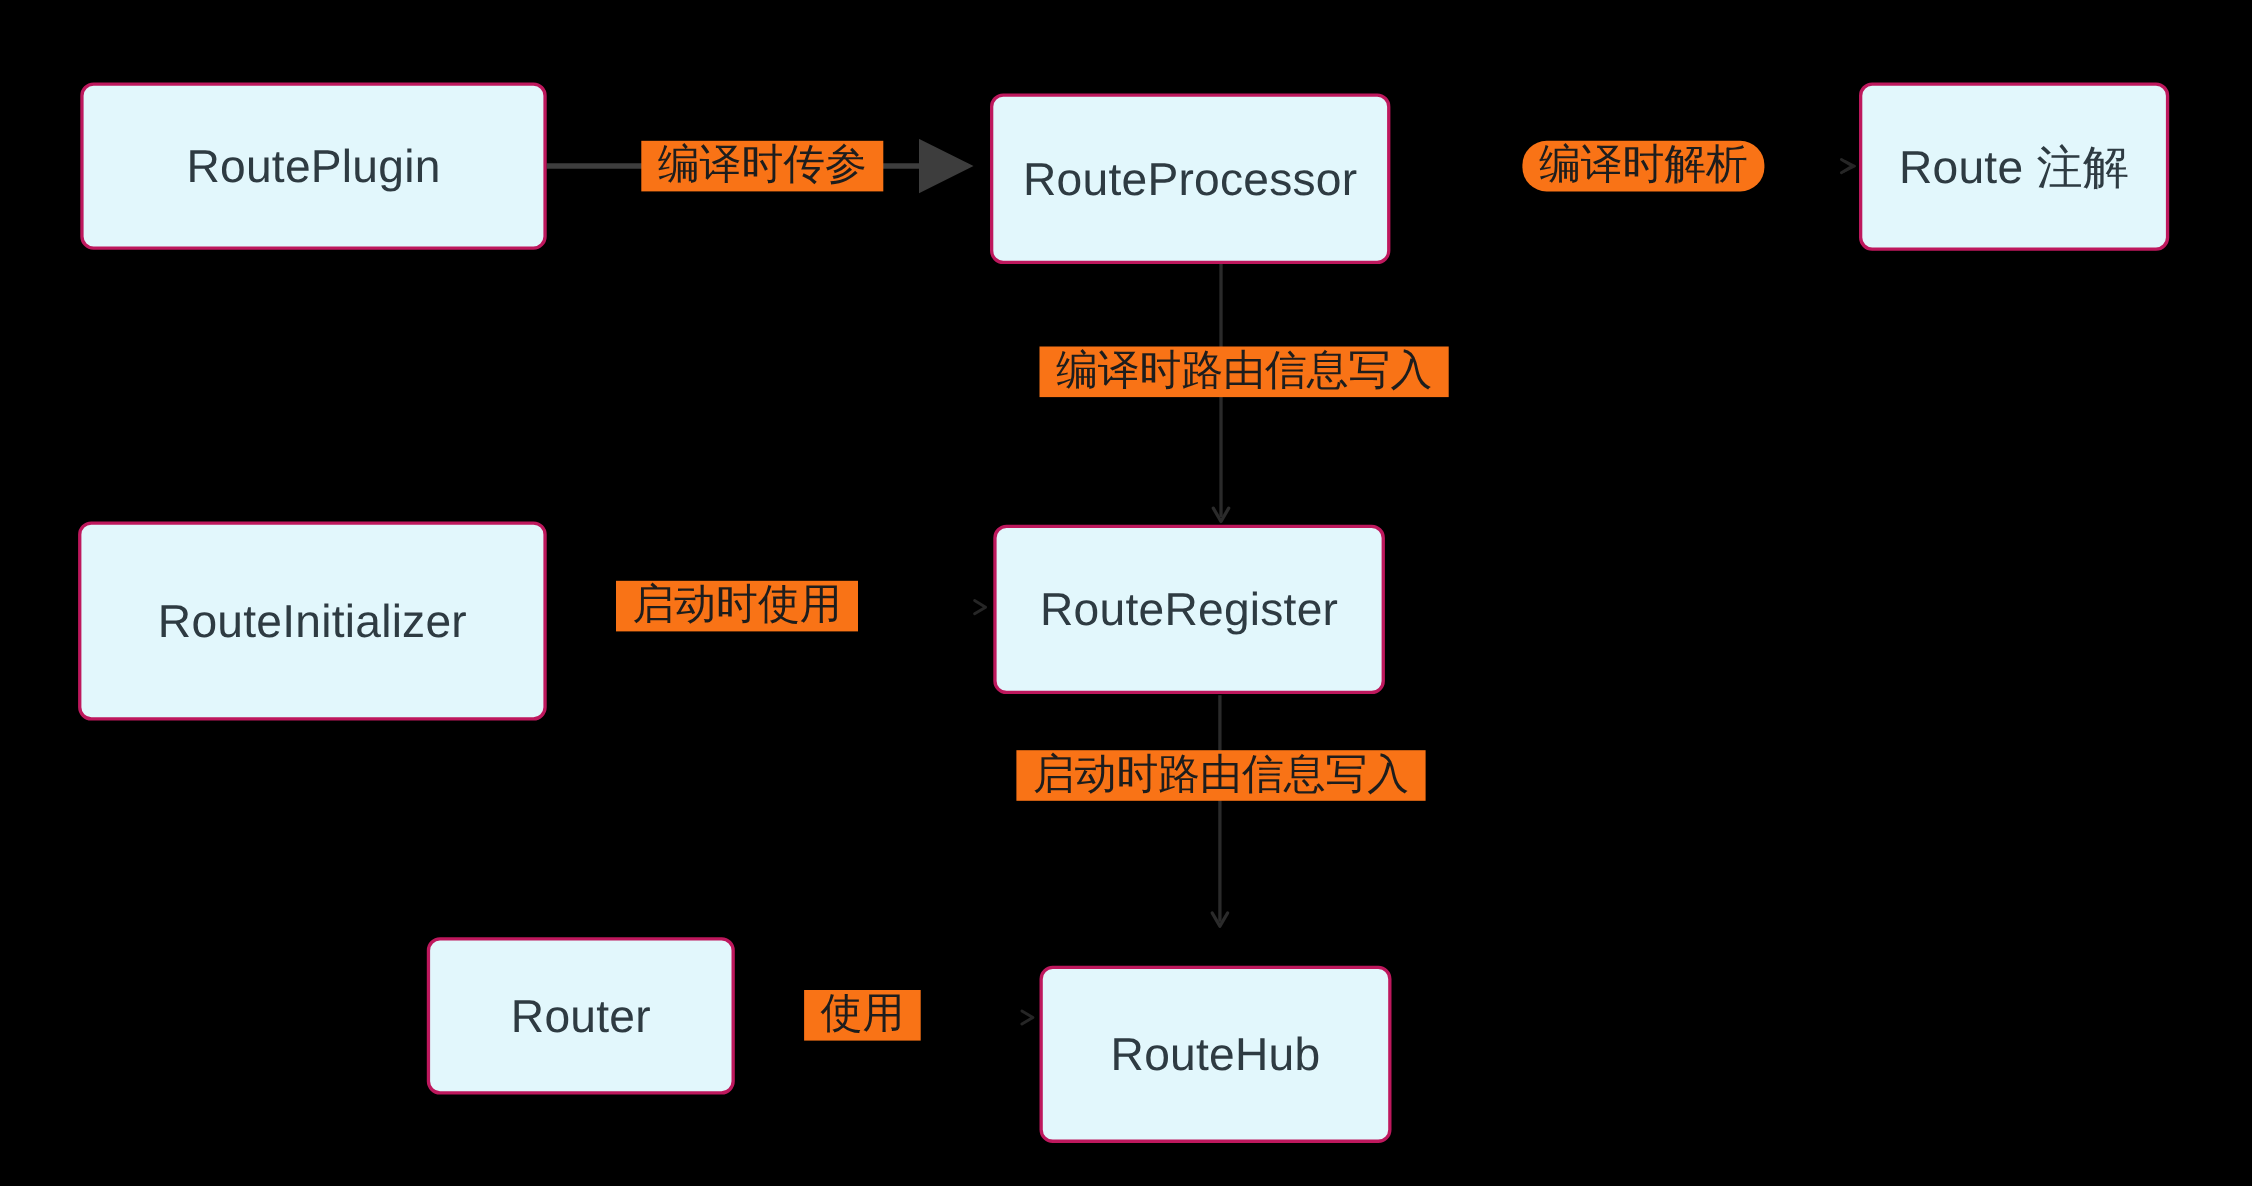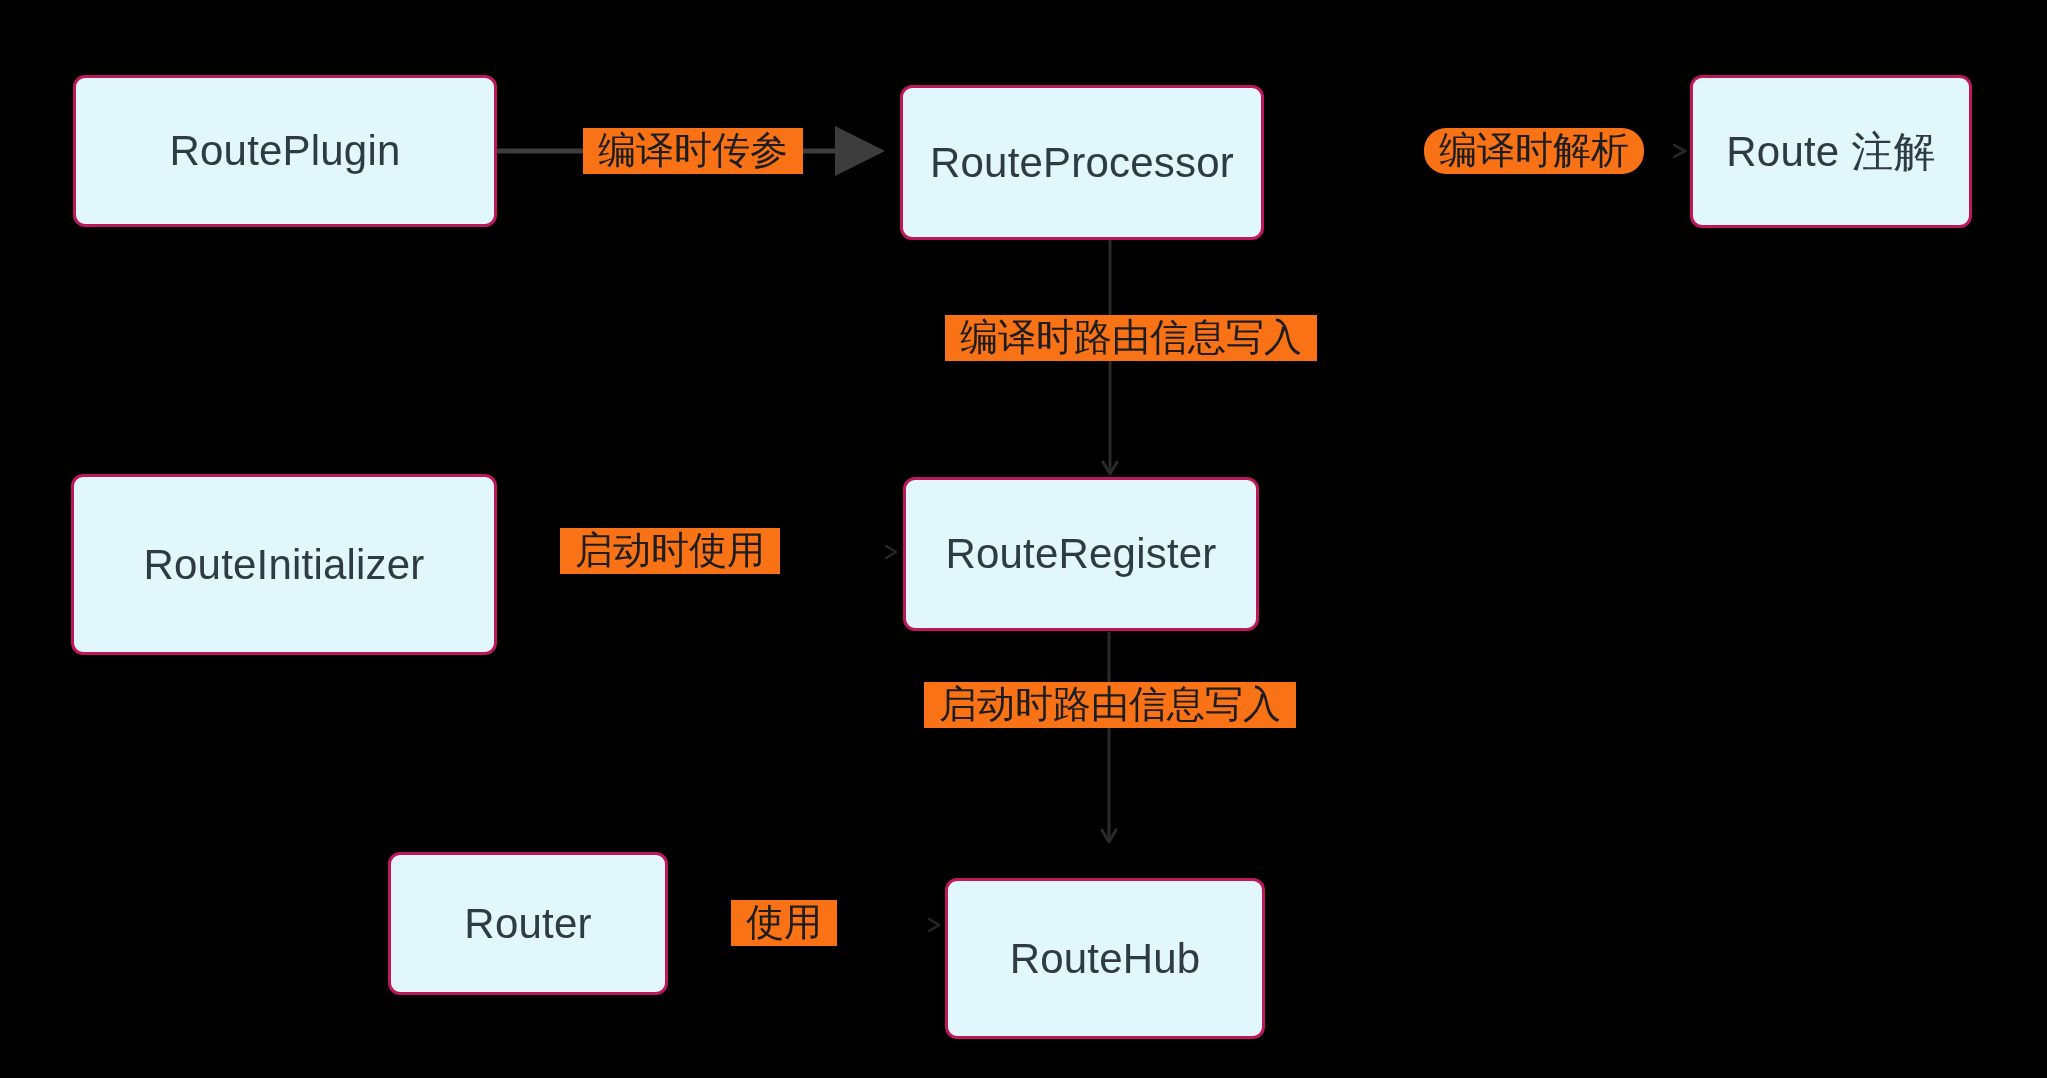--- a/index.html
+++ b/index.html
@@ -127,21 +127,21 @@
   <div class="node" style="left:388px; top:852px; width:280px; height:143px;">
     <span class="node-label">Router</span>
   </div>
 
   <div class="node" style="left:945px; top:844px; width:320px; height:161px;margin-top:34px;">
     <span class="node-label">RouteHub</span>
   </div>
 
   <div class="edge-label" style="left:583px; top:128px;">编译时传参</div>
 
-  <div class="edge-label" style="left:1424px; top:128px;border-radius:22px;">编译时解析</div>
+  <div class="edge-label" style="left:1384px; top:128px;border-radius:22px;">编译时解析</div>
 
   <div class="edge-label" style="left:925px; top:315px;margin-left:20px;">编译时路由信息写入</div>
 
   <div class="edge-label" style="left:560px; top:528px;">启动时使用</div>
 
   <div class="edge-label" style="left:924px; top:682px;">启动时路由信息写入</div>
 
   <div class="edge-label" style="left:731px; top:900px;">使用</div>
 
 </div>

